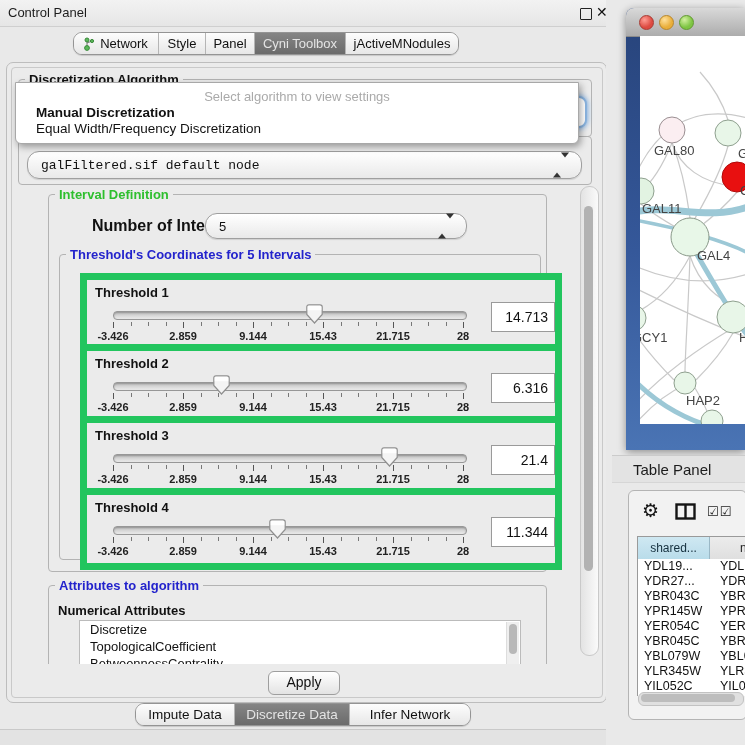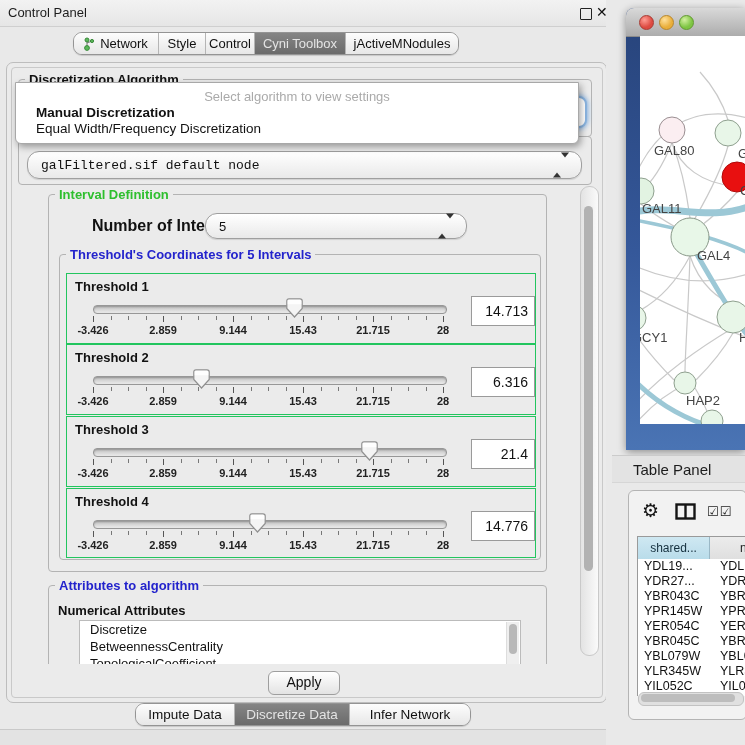--- a/index.html
+++ b/index.html
@@ -53,21 +53,21 @@
   #popup .opt.b{top:22px;font-weight:bold;}
   #popup .opt.r{top:38px;}
 
   
   #viewport{left:12px;top:186px;width:566px;height:478px;overflow:hidden;}
   #vscroll{left:580px;top:186px;width:17px;height:468px;border:1px solid #c9c9c9;border-radius:9px;
            background:linear-gradient(90deg,#e3e3e3,#fafafa);}
   #vscroll .thumb{position:absolute;left:3px;top:19px;width:9px;height:365px;background:#b2b2b2;border-radius:5px;}
 
   
-  .t-box{position:absolute;left:6px;width:468px;height:69px;border:1px solid #22c55e;background:#ebebeb;}
+  .t-box{position:absolute;left:20px;width:468px;height:69px;border:7px solid #22c55e;background:#ebebeb;}
   .t-box .tlabel{position:absolute;left:8px;top:5px;font-size:13px;font-weight:bold;}
   .slider-strip{position:absolute;left:22px;top:24px;width:360px;height:42px;}
   .track{position:absolute;left:4px;top:7px;width:352px;height:7px;border:1px solid #979797;border-radius:4px;
          background:linear-gradient(#c0c0c0,#ececec);box-shadow:inset 0 1px 2px rgba(0,0,0,.25);}
   .tick{position:absolute;top:18px;width:1px;height:4px;background:#777;}
   .tick.major{height:6px;background:#555;}
   .tick-label{position:absolute;top:26px;transform:translateX(-50%);font-size:11px;font-weight:bold;color:#222;white-space:nowrap;}
   .sthumb{position:absolute;top:0;width:17px;height:20px;}
   .vbox{position:absolute;left:404px;top:22px;width:56px;height:28px;background:#fff;border:1px solid #9a9a9a;
         font-size:14px;text-align:right;padding-right:6px;line-height:28px;}
@@ -133,21 +133,21 @@
         <circle cx="3" cy="3" r="2" fill="#5cb85c" stroke="#3a8a3a"></circle>
         <circle cx="8" cy="4" r="1.6" fill="#5cb85c" stroke="#3a8a3a"></circle>
         <circle cx="3" cy="11" r="2.4" fill="#5cb85c" stroke="#3a8a3a"></circle>
       </svg>
       <span>Network</span>
     </div>
     <div class="seg" style="width:46px">
         <span>Style</span>
       </div>
     <div class="seg" style="width:48px">
-        <span>Control</span>
+        <span>Panel</span>
       </div>
     <div class="seg sel" style="width:90px">
         <span>Cyni Toolbox</span>
       </div>
     <div class="seg" style="width:112px">
         <span>jActiveMNodules</span>
       </div>
   </div>
 
   <div class="abs" id="panel-outer"></div>
@@ -323,32 +323,32 @@
               <span class="tick-label" style="left: 74px;">2.859</span>
               <span class="tick-label" style="left: 144px;">9.144</span>
               <span class="tick-label" style="left: 214px;">15.43</span>
               <span class="tick-label" style="left: 284px;">21.715</span>
               <span class="tick-label" style="left: 354px;">28</span>
               <div class="sthumb" style="left: 160px;"><svg width="17" height="20" viewBox="0 0 17 20">
                   <path d="M3,0.8 H14 Q16.2,0.8 16.2,3 V10.5 L8.5,19 L0.8,10.5 V3 Q0.8,0.8 3,0.8 Z" fill="#f4f4f4" stroke="#8f8f8f" stroke-width="1.2"></path>
                   <path d="M3,1.8 H14 Q15.3,1.8 15.3,3 V6.2 H1.7 V3 Q1.7,1.8 3,1.8 Z" fill="#ffffff" opacity="0.85"></path>
                 </svg></div>
             </div>
-          <div class="vbox">14.776</div>
+          <div class="vbox">11.344</div>
         </div>
       </div>
     </div>
 
     <div class="abs tgroup" style="left:36px;top:399px;width:497px;height:200px;">
       <span class="gtitle blue">Attributes to algorithm</span>
       <span class="abs" style="left:9px;top:17px;font-size:13px;font-weight:bold;">Numerical Attributes</span>
       <div id="attr-list">
         <div class="attr-item">Discretize</div>
+          <div class="attr-item">TopologicalCoefficient</div>
           <div class="attr-item">BetweennessCentrality</div>
-          <div class="attr-item">TopologicalCoefficient</div>
           <div id="attr-scroll">
             <div class="thumb"></div>
           </div>
       </div>
     </div>
   </div>
 
   <div class="abs" id="vscroll">
       <div class="thumb"></div>
     </div>

